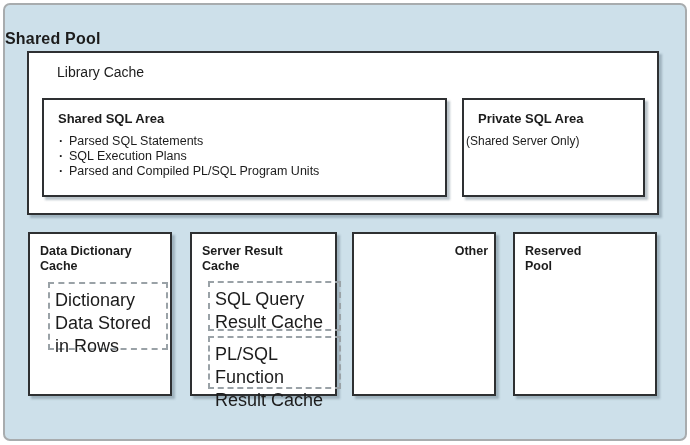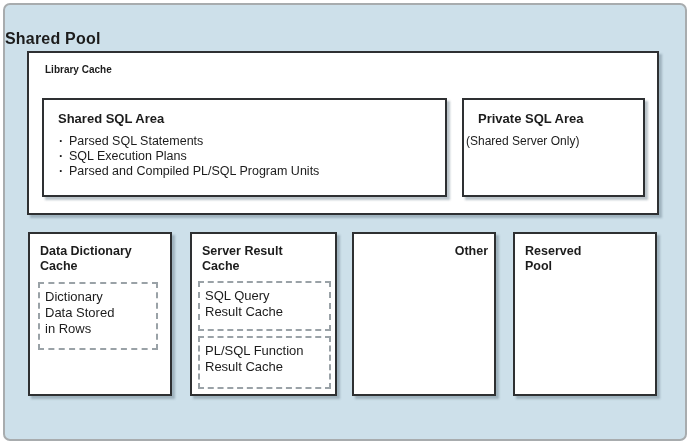--- a/index.html
+++ b/index.html
@@ -29,22 +29,22 @@
 
   .box {
     position: absolute;
     background: var(--box-bg, #ffffff);
     border: 2px solid var(--box-border, #2e3032);
     box-shadow: 3px 3px 2px var(--shadow, rgba(104, 125, 138, 0.45));
   }
 
   .library-cache { left: 22px; top: 46px; width: 632px; height: 164px; }
   .library-cache-label {
-    position: absolute; left: 16px; top: 11px;
-    font-weight: bold; font-size: 10px;
+    position: absolute; left: 28px; top: 11px;
+    font-weight: normal; font-size: 14px;
   }
 
   .shared-sql { left: 13px; top: 45px; width: 405px; height: 99px; }
   .area-title {
     position: absolute; left: 14px; top: 11px;
     font-weight: bold; font-size: 13px;
   }
   .bullet-list { position: absolute; left: 14px; top: 34px; right: 8px; }
   .bullet-item {
     font-size: 12.5px; line-height: 15px;
@@ -69,24 +69,25 @@
     white-space: pre-line;
   }
   .comp-1 { left: 23px;  width: 144px; }
   .comp-2 { left: 185px; width: 147px; padding-left: 8px; }
   .comp-3 { left: 347px; width: 144px; text-align: right; }
   .comp-4 { left: 508px; width: 144px; }
 
   .dashed-box {
     position: absolute;
     border: 2px dashed var(--dash-border, #9aa2a7);
-    font-size: 13px; line-height: 16px;
+    font-size: 18px; line-height: 23px;
     padding: 5px 5px;
     white-space: pre-line;
     background: transparent;
+    margin-left: 10px;
   }
   .dict-dash  { left: 8px; top: 48px; width: 120px; height: 68px; }
   .srv-dash-1 { left: 6px; top: 47px; width: 133px; height: 50px; }
   .srv-dash-2 { left: 6px; top: 102px; width: 133px; height: 53px; }
 </style>
 </head>
 <body style="--pool-bg: #cde0ea; --pool-border: #a8acae; --box-bg: #ffffff; --box-border: #2e3032; --dash-border: #9aa2a7; --text: #1c1c1c; --shadow: #687d8a73;">
 
 <div class="stage">
 

